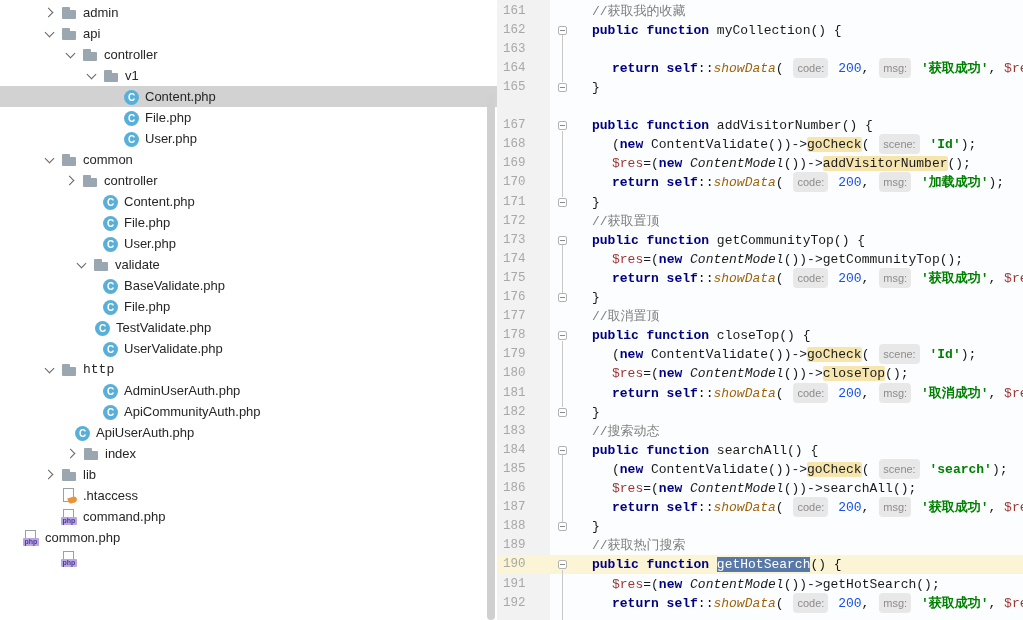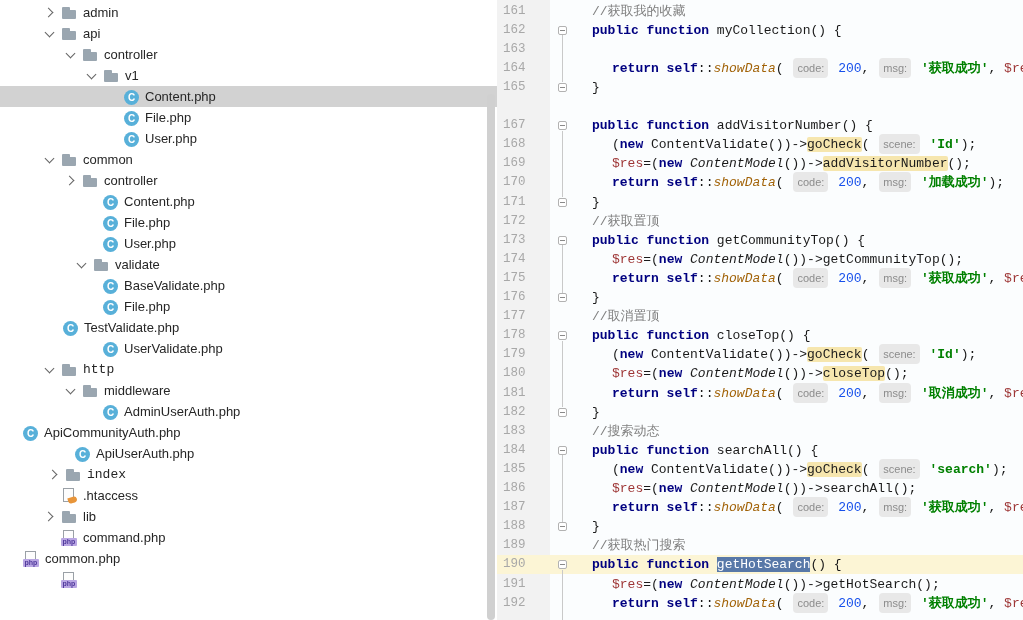--- a/index.html
+++ b/index.html
@@ -156,77 +156,70 @@
     <div class="tree-row" style="padding-left: 80px;">
       <span class="chev"></span>
       <span class="ticon class"></span>
       <span class="tree-label">BaseValidate.php</span>
     </div>
     <div class="tree-row" style="padding-left: 80px;">
       <span class="chev"></span>
       <span class="ticon class"></span>
       <span class="tree-label">File.php</span>
     </div>
-    <div class="tree-row" style="padding-left: 40px;">
+    <div class="tree-row" style="padding-left: 72px;">
       <span class="chev"></span>
       <span class="ticon class"></span>
       <span class="tree-label">TestValidate.php</span>
     </div>
     <div class="tree-row" style="padding-left: 80px;">
       <span class="chev"></span>
       <span class="ticon class"></span>
       <span class="tree-label">UserValidate.php</span>
     </div>
     <div class="tree-row" style="padding-left: 38px; font-family: Liberation Mono, monospace;">
       <span class="chev down">
         <i></i>
       </span>
       <span class="ticon folder"></span>
       <span class="tree-label">http</span>
     </div>
-    <div class="tree-row" style="padding-left: 59px;">
-      <span class="chev down">
-        <i></i>
-      </span>
-      <span class="ticon folder"></span>
-      <span class="tree-label">middleware</span>
-    </div>
     <div class="tree-row" style="padding-left: 80px;">
       <span class="chev"></span>
       <span class="ticon class"></span>
       <span class="tree-label">AdminUserAuth.php</span>
     </div>
-    <div class="tree-row" style=" text-align: right;">
+    <div class="tree-row" style="padding-left: 80px; text-align: right;">
       <span class="chev"></span>
       <span class="ticon class"></span>
       <span class="tree-label">ApiCommunityAuth.php</span>
     </div>
     <div class="tree-row" style="padding-left: 52px;">
       <span class="chev"></span>
       <span class="ticon class"></span>
       <span class="tree-label">ApiUserAuth.php</span>
     </div>
-    <div class="tree-row" style="padding-left: 42px; font-family: Liberation Mono, monospace;">
+    <div class="tree-row" style="padding-left: 60px;">
       <span class="chev right">
         <i></i>
       </span>
       <span class="ticon folder"></span>
       <span class="tree-label">index</span>
+    </div>
+    <div class="tree-row" style="padding-left: 38px;">
+      <span class="chev right">
+        <i></i>
+      </span>
+      <span class="ticon folder"></span>
+      <span class="tree-label">lib</span>
     </div>
     <div class="tree-row" style="padding-left: 38px;">
       <span class="chev"></span>
       <span class="ticon htaccess"></span>
       <span class="tree-label">.htaccess</span>
-    </div>
-    <div class="tree-row" style="padding-left: 38px;">
-      <span class="chev right">
-        <i></i>
-      </span>
-      <span class="ticon folder"></span>
-      <span class="tree-label">lib</span>
     </div>
     <div class="tree-row" style="padding-left: 38px;">
       <span class="chev"></span>
       <span class="ticon php"></span>
       <span class="tree-label">command.php</span>
     </div>
     <div class="tree-row" style="">
       <span class="chev"></span>
       <span class="ticon php"></span>
       <span class="tree-label">common.php</span>

